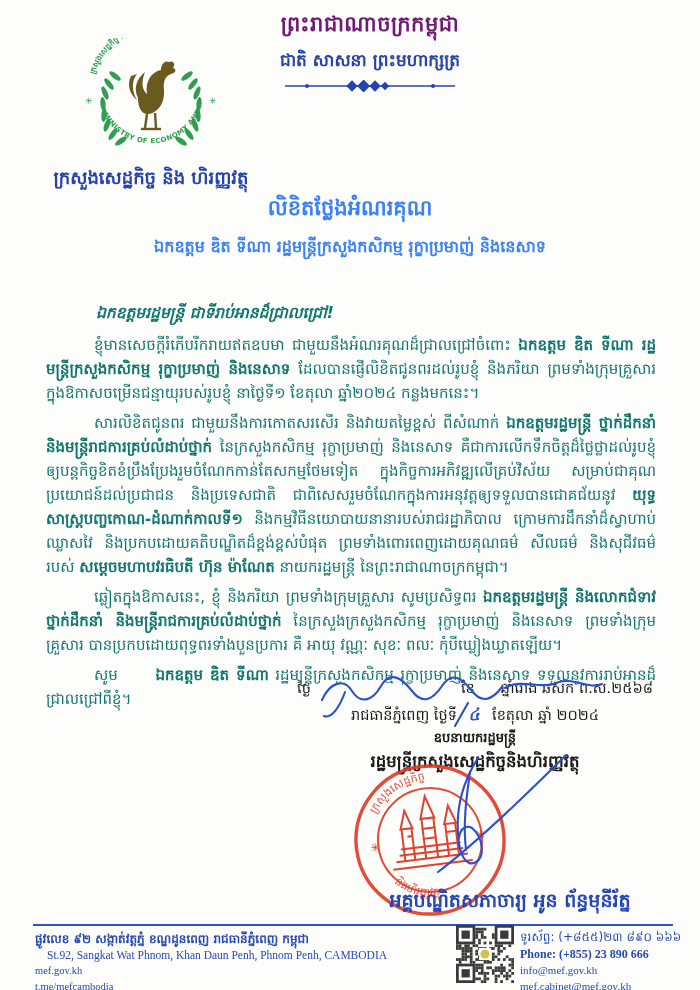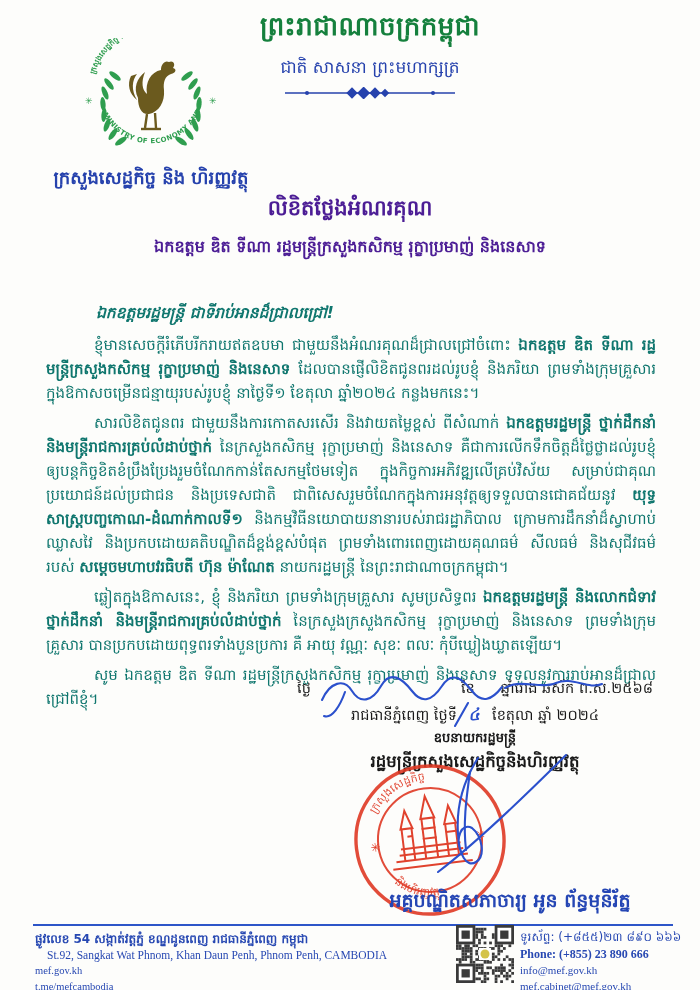--- a/index.html
+++ b/index.html
@@ -1,27 +1,27 @@
 <!DOCTYPE html>
 <html><head>
 <meta charset="utf-8">
 <style>
   html,body{margin:0;padding:0;background:#888;}
   .page{position:relative;width:700px;height:990px;margin:0 auto;background:#fdfdfb;
         font-family:"DejaVu Sans", sans-serif;color:#161616;overflow:hidden;
         box-shadow:0 0 6px rgba(0,0,0,.4);}
   
   .header-center{position:absolute;left:175px;top:10px;width:390px;text-align:center;}
-  .kingdom-title{font-size:26px;font-weight:bold;color:#15803d;letter-spacing:.5px;}
-  .motto{font-size:17px;font-weight:normal;color:#2642ad;margin-top:8px;}
+  .kingdom-title{font-size:21px;font-weight:bold;color:#701a75;letter-spacing:.5px;}
+  .motto{font-size:17px;font-weight:bold;color:#2642ad;margin-top:8px;}
   .divider{margin-top:6px;}
   .logo-block{position:absolute;left:28px;top:38px;width:246px;text-align:center;}
   .ministry-name{font-size:18px;font-weight:bold;color:#2642ad;margin-top:2px;}
   
-  .doc-title{position:absolute;left:0;top:194px;width:700px;text-align:center;color:#4c1d95;}
+  .doc-title{position:absolute;left:0;top:194px;width:700px;text-align:center;color:#3b82f6;}
   .doc-title .t1{font-size:21px;font-weight:bold;}
   .doc-title .t2{font-size:16px;font-weight:bold;margin-top:13px;}
   .doc-title .t3{font-size:16px;font-weight:bold;margin-top:11px;}
   
   .body-text{position:absolute;left:46px;top:301px;width:610px;font-size:15px;
              line-height:1.6;text-align:justify;color:#0f766e;}
   .salutation{font-weight:bold;font-style:italic;margin:0 0 7px 50px;font-size:15.5px;}
   .body-text p{margin:0 0 6px 0;text-indent:48px;}
   
   .sign-block{position:absolute;left:255px;top:676px;width:440px;text-align:center;color:#181818;}
@@ -119,21 +119,21 @@
   <div class="doc-title">
     <div class="t1">លិខិតថ្លែងអំណរគុណ</div>
     <div class="t3">ឯកឧត្តម ឌិត ទីណា រដ្ឋមន្ត្រីក្រសួងកសិកម្ម រុក្ខាប្រមាញ់ និងនេសាទ</div>
   </div>
 
   <div class="body-text">
     <div class="salutation">ឯកឧត្តមរដ្ឋមន្ត្រី ជាទីរាប់អានដ៏ជ្រាលជ្រៅ!</div>
     <p><span>ខ្ញុំមានសេចក្ដីរំភើបរីករាយឥតឧបមា ជាមួយនឹងអំណរគុណដ៏ជ្រាលជ្រៅចំពោះ </span><span style="font-weight: bold;">ឯកឧត្តម ឌិត ទីណា រដ្ឋមន្ត្រីក្រសួងកសិកម្ម រុក្ខាប្រមាញ់ និងនេសាទ</span><span> ដែលបានផ្ញើលិខិតជូនពរដល់រូបខ្ញុំ និងភរិយា ព្រមទាំងក្រុមគ្រួសារ ក្នុងឱកាសចម្រើនជន្មាយុរបស់រូបខ្ញុំ នាថ្ងៃទី១ ខែតុលា ឆ្នាំ២០២៤ កន្លងមកនេះ។</span></p>
     <p><span>សារលិខិតជូនពរ ជាមួយនឹងការកោតសរសើរ និងវាយតម្លៃខ្ពស់ ពីសំណាក់ </span><span style="font-weight: bold;">ឯកឧត្តមរដ្ឋមន្ត្រី ថ្នាក់ដឹកនាំ និងមន្ត្រីរាជការគ្រប់លំដាប់ថ្នាក់</span><span> នៃក្រសួងកសិកម្ម រុក្ខាប្រមាញ់ និងនេសាទ គឺជាការលើកទឹកចិត្តដ៏ថ្លៃថ្លាដល់រូបខ្ញុំ ឲ្យបន្តកិច្ចខិតខំប្រឹងប្រែងរួមចំណែកកាន់តែសកម្មថែមទៀត ក្នុងកិច្ចការអភិវឌ្ឍលើគ្រប់វិស័យ សម្រាប់ជាគុណប្រយោជន៍ដល់ប្រជាជន និងប្រទេសជាតិ ជាពិសេសរួមចំណែកក្នុងការអនុវត្តឲ្យទទួលបានជោគជ័យនូវ </span><span style="font-weight: bold;">យុទ្ធសាស្ត្របញ្ចកោណ-ដំណាក់កាលទី១</span><span> និងកម្មវិធីនយោបាយនានារបស់រាជរដ្ឋាភិបាល ក្រោមការដឹកនាំដ៏ស្វាហាប់ ឈ្លាសវៃ និងប្រកបដោយគតិបណ្ឌិតដ៏ខ្ពង់ខ្ពស់បំផុត ព្រមទាំងពោរពេញដោយគុណធម៌ សីលធម៌ និងសុជីវធម៌របស់ </span><span style="font-weight: bold;">សម្ដេចមហាបវរធិបតី ហ៊ុន ម៉ាណែត</span><span> នាយករដ្ឋមន្ត្រី នៃព្រះរាជាណាចក្រកម្ពុជា។</span></p>
     <p><span>ឆ្លៀតក្នុងឱកាសនេះ, ខ្ញុំ និងភរិយា ព្រមទាំងក្រុមគ្រួសារ សូមប្រសិទ្ធពរ </span><span style="font-weight: bold;">ឯកឧត្តមរដ្ឋមន្ត្រី និងលោកជំទាវ ថ្នាក់ដឹកនាំ និងមន្ត្រីរាជការគ្រប់លំដាប់ថ្នាក់</span><span> នៃក្រសួងក្រសួងកសិកម្ម រុក្ខាប្រមាញ់ និងនេសាទ ព្រមទាំងក្រុមគ្រួសារ បានប្រកបដោយពុទ្ធពរទាំងបួនប្រការ គឺ អាយុ វណ្ណៈ សុខៈ ពលៈ កុំបីឃ្លៀងឃ្លាតឡើយ។</span></p>
-    <p><span>សូម </span><span style="font-weight: normal;">ឯកឧត្តម ឌិត ទីណា</span><span> រដ្ឋមន្ត្រីក្រសួងកសិកម្ម រុក្ខាប្រមាញ់ និងនេសាទ ទទួលនូវការរាប់អានដ៏ជ្រាលជ្រៅពីខ្ញុំ។</span></p>
+    <p><span>សូម </span><span style="font-weight: bold; margin-left: 31px;">ឯកឧត្តម ឌិត ទីណា</span><span> រដ្ឋមន្ត្រីក្រសួងកសិកម្ម រុក្ខាប្រមាញ់ និងនេសាទ ទទួលនូវការរាប់អានដ៏ជ្រាលជ្រៅពីខ្ញុំ។</span></p>
   </div>
 
   <div class="sign-block">
     <div class="date-line">
       <span>ថ្ងៃ</span><span class="gap-w"></span><span>ខែ</span><span class="gap-s"></span><span>ឆ្នាំរោង ឆស័ក ព.ស.២៥៦៨</span>
     </div>
     <div class="date-line">
       <span>រាជធានីភ្នំពេញ ថ្ងៃទី</span>
       <span class="hand-day">៤</span>
       <span>ខែតុលា ឆ្នាំ ២០២៤</span>
@@ -181,21 +181,21 @@
       <path d="M478,758 C464,780 456,806 458,834 C459,854 466,868 476,862 C486,856 482,836 472,828 C462,822 454,838 462,854"></path>
       <path d="M470,772 C466,800 463,824 466,850"></path>
       <path d="M438,872 C472,846 520,801 566,755"></path>
     </g>
   </svg>
 
   <div class="signer-name">អគ្គបណ្ឌិតសភាចារ្យ អូន ព័ន្ធមុនីរ័ត្ន</div>
 
   <div class="footer-rule"></div>
   <div class="footer-left">
-    <div class="f-km">ផ្លូវលេខ 54 សង្កាត់វត្តភ្នំ ខណ្ឌដូនពេញ រាជធានីភ្នំពេញ កម្ពុជា</div>
+    <div class="f-km">ផ្លូវលេខ ៩២ សង្កាត់វត្តភ្នំ ខណ្ឌដូនពេញ រាជធានីភ្នំពេញ កម្ពុជា</div>
     <div class="f-en">St.92, Sangkat Wat Phnom, Khan Daun Penh, Phnom Penh, CAMBODIA</div>
     <div class="f-sm">mef.gov.kh</div>
     <div class="f-sm">t.me/mefcambodia</div>
   </div>
   <svg class="qr" id="qr-svg" width="58" height="58" viewBox="0 0 58 58">
       <g fill="#3a3a3a">
         <rect x="19.333333333333332" y="2.761904761904762" width="2.761904761904762" height="2.761904761904762"></rect>
         <rect x="22.095238095238095" y="2.761904761904762" width="2.761904761904762" height="2.761904761904762"></rect>
         <rect x="24.857142857142858" y="2.761904761904762" width="2.761904761904762" height="2.761904761904762"></rect>
         <rect x="27.61904761904762" y="2.761904761904762" width="2.761904761904762" height="2.761904761904762"></rect>

